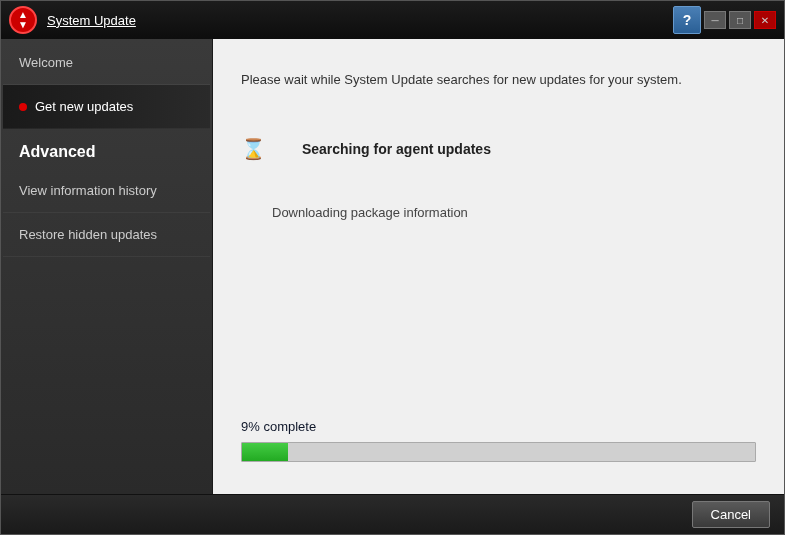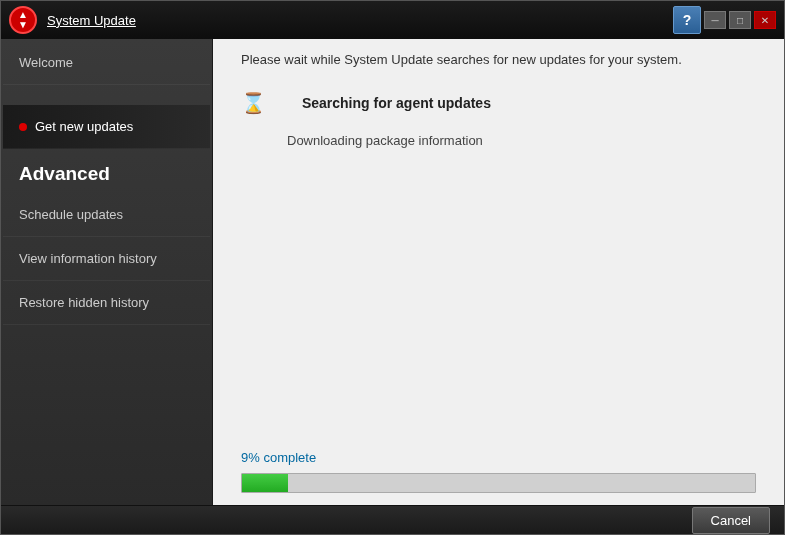--- a/index.html
+++ b/index.html
@@ -126,44 +126,44 @@
       cursor: pointer;
       display: flex;
       align-items: center;
       gap: 8px;
       border-bottom: 1px solid rgba(255,255,255,0.05);
     }
 
     .sidebar-item.active {
       background: linear-gradient(to right, #1a1a1a, #2a2a2a);
       color: #ffffff;
-      margin-top: 20px;
     }
 
     .sidebar-item .red-dot {
       width: 8px;
       height: 8px;
       background: #dd0000;
       border-radius: 50%;
       flex-shrink: 0;
     }
 
     .sidebar-section-header {
       padding: 14px 16px 8px 16px;
       color: #ffffff;
-      font-size: 19px;
+      font-size: 16px;
       font-weight: bold;
     }
 
     .content-area {
       flex: 1;
       background: #f0f0f0;
-      padding: 12px 28px;
+      padding: 32px 28px;
       display: flex;
       flex-direction: column;
+      gap: 26px;
     }
 
     .description-text {
       color: #333;
       font-size: 13px;
       margin-bottom: 22px;
       line-height: 1.4;
     }
 
     .search-status {
@@ -179,52 +179,52 @@
     }
 
     .status-title {
       font-size: 14px;
       font-weight: bold;
       color: #222;
       margin-left: 24px;
     }
 
     .step-item {
-      margin-left: 46px;
+      margin-left: 31px;
       margin-bottom: 14px;
       color: #444;
       font-size: 13px;
     }
 
     .progress-section {
       margin-top: auto;
     }
 
     .progress-percent {
-      color: #0369a1;
+      color: #0f172a;
       font-size: 13px;
       margin-bottom: 8px;
     }
 
     .progress-bar-container {
       height: 20px;
       background: #d0d0d0;
       border: 1px solid #aaa;
       border-radius: 1px;
       overflow: hidden;
     }
 
     .progress-bar-fill {
       height: 100%;
       background: linear-gradient(to bottom, #44cc44, #22aa22);
     }
 
     .footer {
       background: linear-gradient(to bottom, #2a2a2a, #1a1a1a);
-      height: 29px;
+      height: 40px;
       display: flex;
       align-items: center;
       justify-content: flex-end;
       padding: 0 14px;
       flex-shrink: 0;
       border-top: 1px solid #111;
     }
 
     .cancel-btn {
       background: linear-gradient(to bottom, #5a5a5a, #3a3a3a);
@@ -265,27 +265,24 @@
     <div class="sidebar">
       <div class="sidebar-item">
         <span>Welcome</span>
       </div>
       <div class="sidebar-item active">
         <span class="red-dot"></span>
         <span>Get new updates</span>
       </div>
       <div class="sidebar-section-header">Advanced</div>
       <div class="sidebar-item">
-        <span>Schedule updates</span>
+        <span>View information history</span>
       </div>
       <div class="sidebar-item">
-        <span>View information history</span>
-      </div>
-      <div class="sidebar-item">
-        <span>Restore hidden history</span>
+        <span>Restore hidden updates</span>
       </div>
     </div>
 
     <div class="content-area">
       <p class="description-text">Please wait while System Update searches for new updates for your system.</p>
 
       <div class="search-status">
         <span class="hourglass-icon">⌛</span>
         <span class="status-title">Searching for agent updates</span>
       </div>

